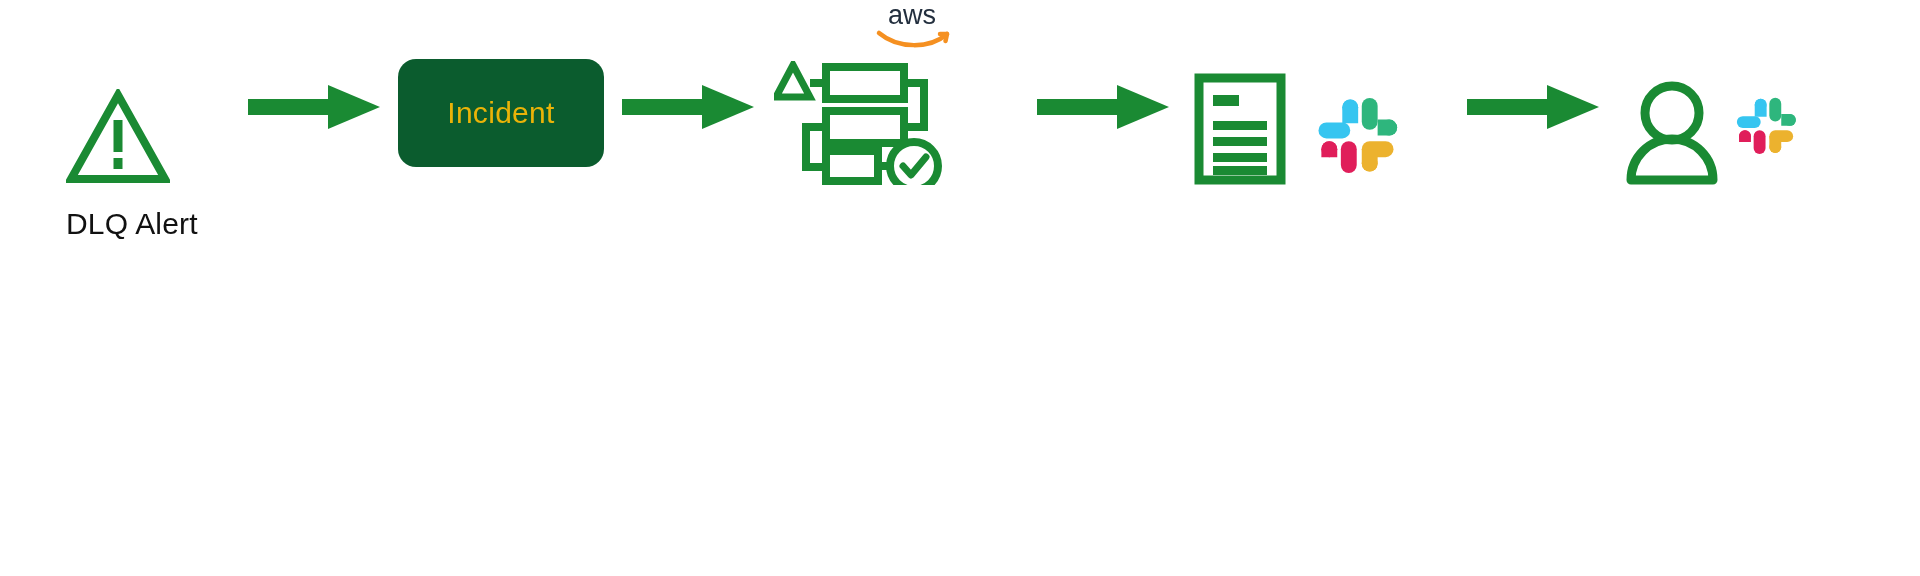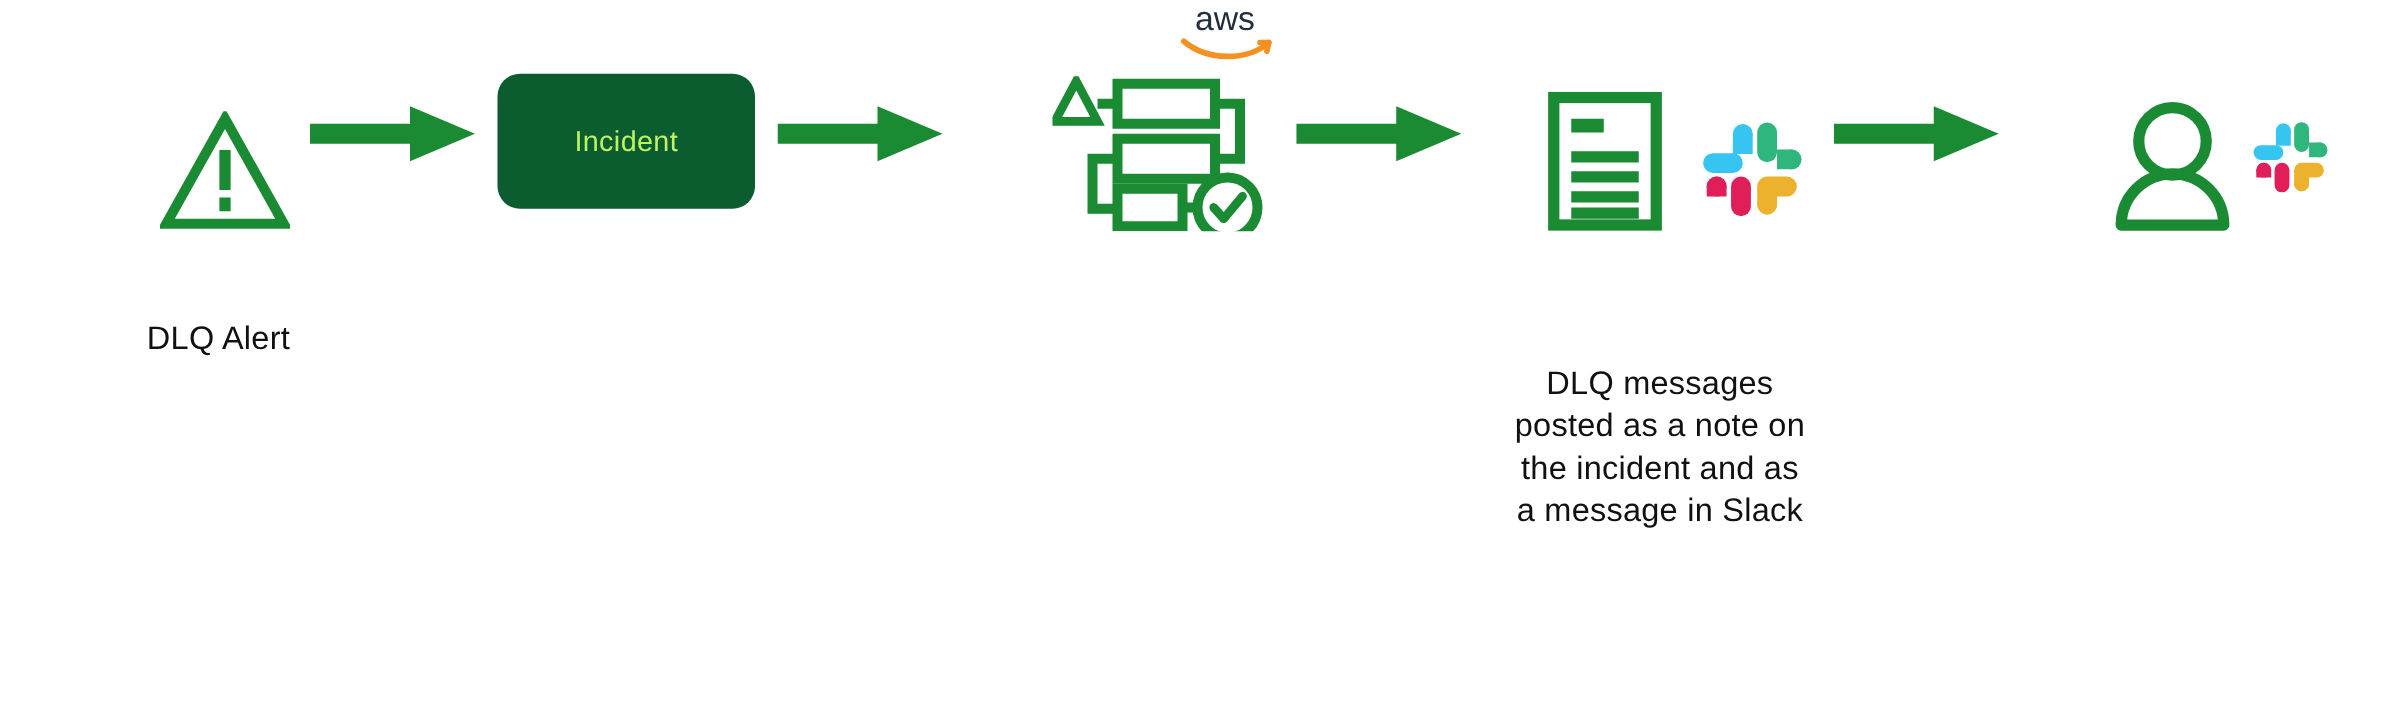--- a/index.html
+++ b/index.html
@@ -26,36 +26,35 @@
     flex-direction: row;
     align-items: flex-start;
     justify-content: flex-start;
   }
 
   
   .step {
     position: relative;
     display: flex;
     flex-direction: column;
-    align-items: flex-end;
+    align-items: flex-start;
     flex: 0 0 auto;
-    gap: 46px;
   }
   .icon-zone {
     height: 185px;          
     display: flex;
     align-items: flex-end;
     justify-content: center;
     position: relative;
   }
   .caption {
     margin-top: 16px;
     text-align: center;
     color: #111111;
-    font-size: 26px;
+    font-size: 30px;
     line-height: 34px;
     letter-spacing: 0.2px;
     white-space: pre-line;
     font-family: "Liberation Sans", sans-serif;
   }
 
   
   .arrow-wrap {
     flex: 0 0 auto;
     height: 185px;
@@ -73,22 +72,22 @@
     width: 206px;
     height: 108px;
     border-radius: 18px;
     background: #0B5C2E;
     display: flex;
     align-items: center;
     justify-content: center;
     margin-bottom: 18px;
   }
   .incident-label {
-    color: #bef264;
-    font-size: 23px;
+    color: #eab308;
+    font-size: 30px;
     font-family: "Liberation Sans", sans-serif;
     letter-spacing: 0.3px;
   }
 
   
   .icon-group {
     display: flex;
     flex-direction: row;
     align-items: center;
     justify-content: center;
@@ -218,24 +217,20 @@
           <rect x="69" y="78" width="44" height="22" rx="11" fill="#ECB22E"></rect>
           <rect x="69" y="98" width="22" height="22" rx="11" fill="#ECB22E"></rect>
           <path d="M69 89 h22 v20 a11 11 0 0 1 -22 0 z" fill="#ECB22E"></path>
 
           <rect x="40" y="78" width="22" height="44" rx="11" fill="#E01E5A"></rect>
           <rect x="13" y="78" width="22" height="22" rx="11" fill="#E01E5A"></rect>
           <path d="M13 89 a11 11 0 0 1 22 0 v11 h-22 z" fill="#E01E5A"></path>
         </svg>
       </div>
     </div>
-    <div class="caption" style="margin-top:58px;">DLQ messages
-posted as a note on
-the incident and as
-a message in Slack</div>
   </div>
 
   <div class="arrow-wrap" style="flex:0 0 180px;">
     <svg class="arrow" width="134" height="52" viewBox="0 0 134 52">
       <rect x="0" y="18" width="86" height="16" fill="#1A8A33"></rect>
       <path d="M80 4 L132 26 L80 48 Z" fill="#1A8A33"></path>
     </svg>
   </div>
 
   <div class="step" style="width:240px;">

